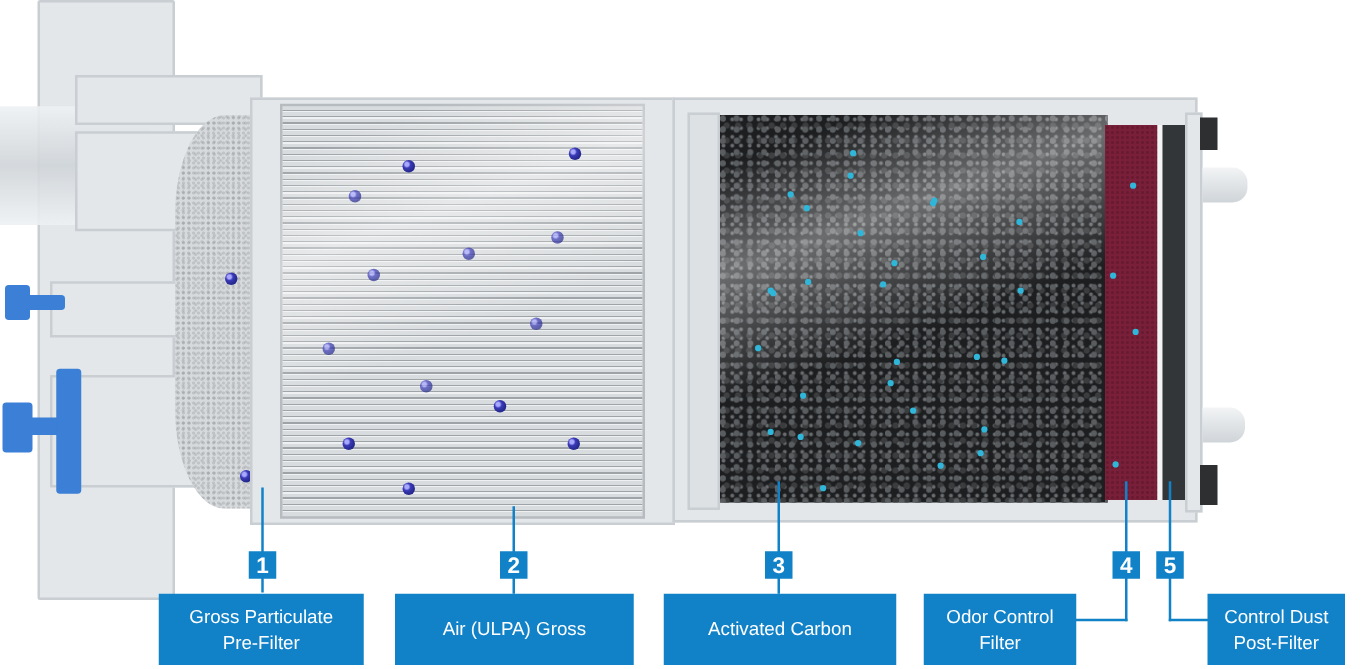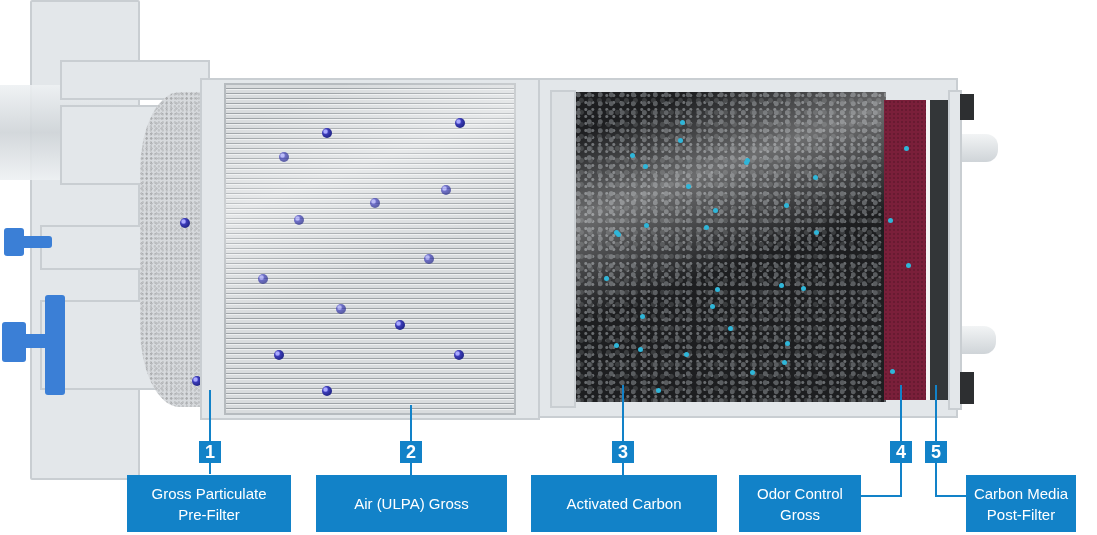--- a/index.html
+++ b/index.html
@@ -135,18 +135,18 @@
   <span>Pre-Filter</span>
 </div>
 <div class="abs label" style="left:316px;top:475px;width:191px;height:57px;flex-direction:column;">
   <span>Air (ULPA) Gross</span>
 </div>
 <div class="abs label" style="left:531px;top:475px;width:186px;height:57px;flex-direction:column;">
   <span>Activated Carbon</span>
 </div>
 <div class="abs label" style="left:739px;top:475px;width:122px;height:57px;flex-direction:column;">
   <span>Odor Control</span>
-  <span>Gross</span>
+  <span>Filter</span>
 </div>
 <div class="abs label" style="left:966px;top:475px;width:110px;height:57px;flex-direction:column;">
-  <span>Carbon Media</span>
+  <span>Control Dust</span>
   <span>Post-Filter</span>
 </div>
 
 </body></html>

